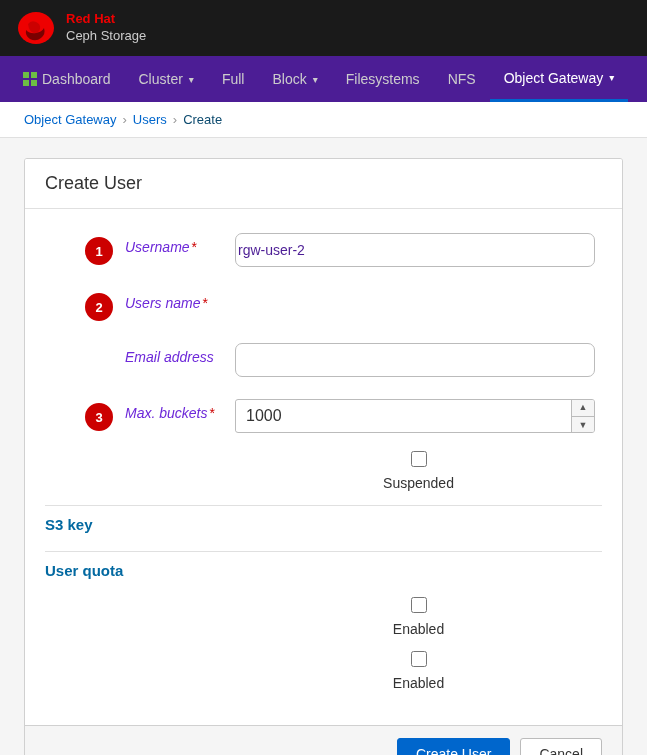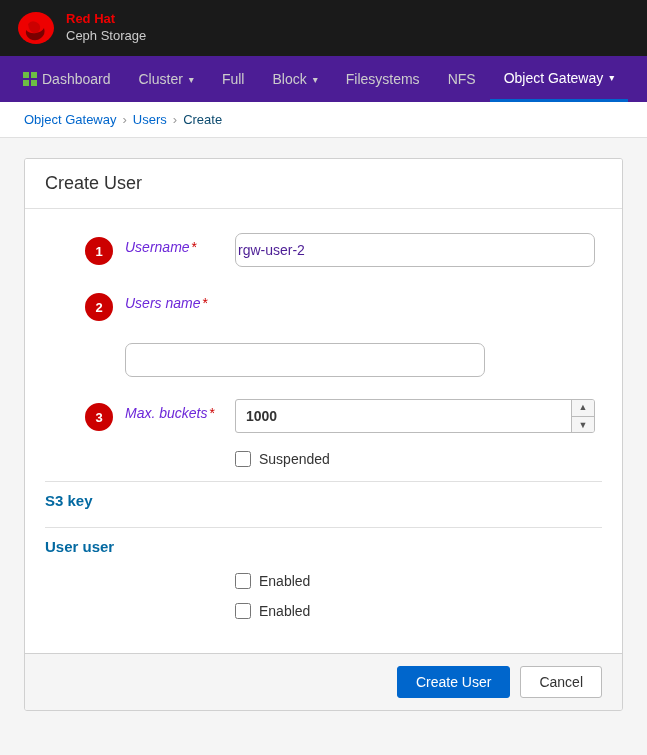--- a/index.html
+++ b/index.html
@@ -175,24 +175,23 @@
       max-width: 360px;
       border: 1px solid #bbb;
       border-radius: 3px;
       overflow: hidden;
       height: 34px;
     }
     .spinbox-input {
       flex: 1;
       border: none;
       padding: 6px 10px;
-      font-size: 14px;
+      font-size: 16px;
       color: #333;
       outline: none;
-      font-weight: bold;
     }
     .spinbox-buttons {
       display: flex;
       flex-direction: column;
       border-left: 1px solid #bbb;
       height: 34px;
     }
     .spinbox-btn {
       flex: 1;
       width: 22px;
@@ -208,20 +207,21 @@
     }
     .spinbox-btn:first-child { border-bottom: 1px solid #bbb; }
 
     
     .checkbox-row {
       display: flex;
       align-items: center;
       gap: 8px;
       margin-bottom: 14px;
       padding-left: 190px;
+      flex-direction: column;
     }
     .checkbox-label {
       font-size: 14px;
       color: #333;
     }
 
     input[type="checkbox"] {
       width: 16px;
       height: 16px;
       cursor: pointer;
@@ -375,20 +375,23 @@
           <div class="step-circle">2</div>
         </div>
         <div class="field-label-container">
           <span class="field-label">Users name</span>
           <span class="required-star">*</span>
         </div>
       </div>
 
       <div class="form-row">
         <div class="no-step-spacer"></div>
+        <div class="field-label-container">
+          <span class="field-label">Email address</span>
+        </div>
         <div class="field-input-container">
           <input type="email" class="form-control" style="">
         </div>
       </div>
 
       <div class="form-row">
         <div class="step-label-container">
           <div class="step-circle">3</div>
         </div>
         <div class="field-label-container">
@@ -406,21 +409,21 @@
         </div>
       </div>
 
       <div class="checkbox-row">
         <input type="checkbox" id="suspended-cb" style="">
         <label for="suspended-cb" class="checkbox-label">Suspended</label>
       </div>
 
       <div class="section-title">S3 key</div>
 
-      <div class="section-title">User user</div>
+      <div class="section-title">User quota</div>
       <div class="checkbox-row">
         <input type="checkbox" id="userquota-enabled-cb" style="">
         <label for="userquota-enabled-cb" class="checkbox-label">Enabled</label>
       </div>
 
       <div class="checkbox-row">
         <input type="checkbox" id="bucketquota-enabled-cb" style="">
         <label for="bucketquota-enabled-cb" class="checkbox-label">Enabled</label>
       </div>
 

